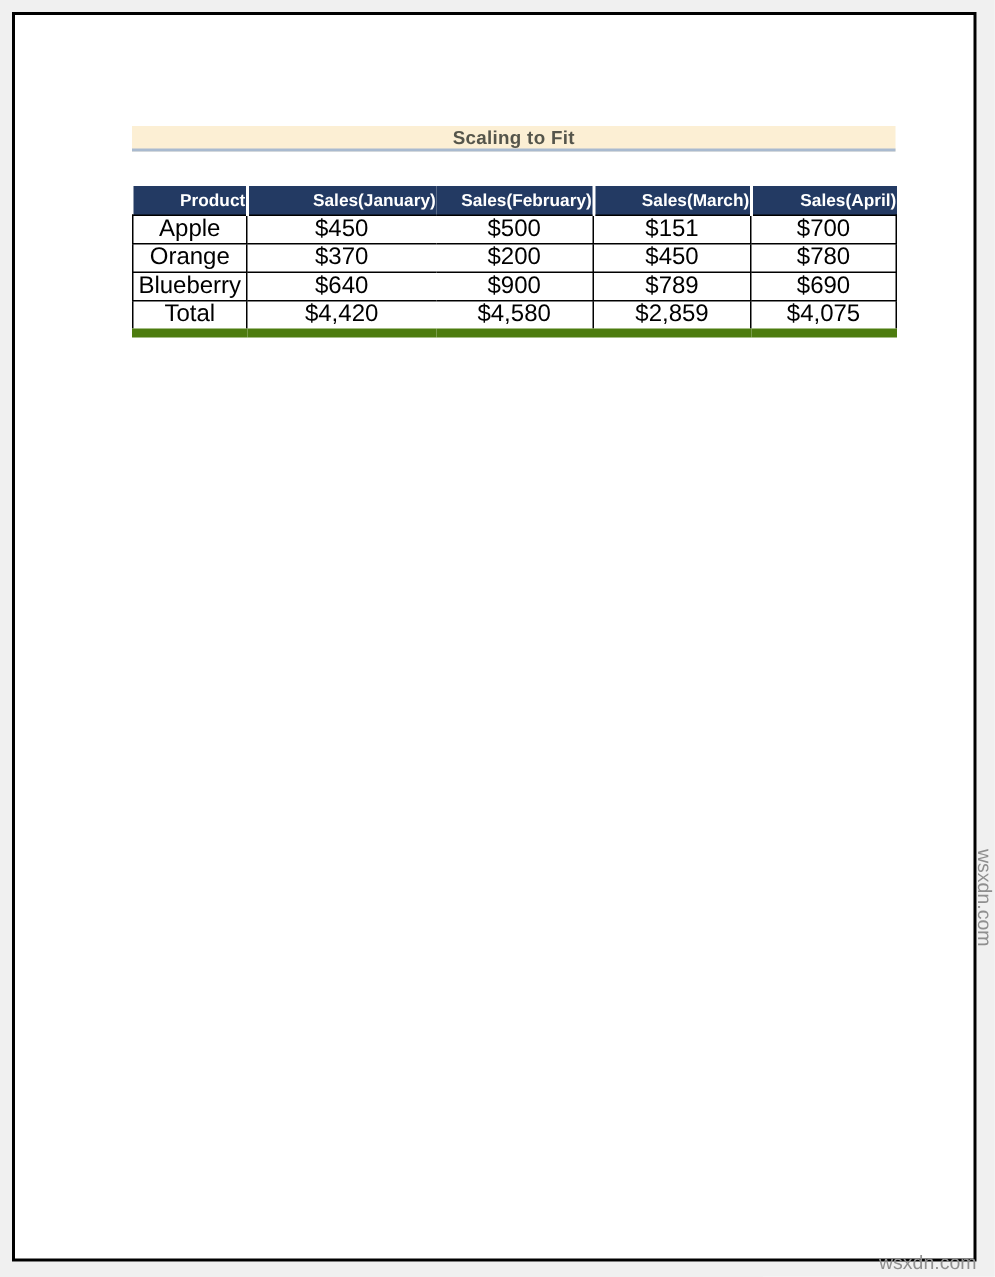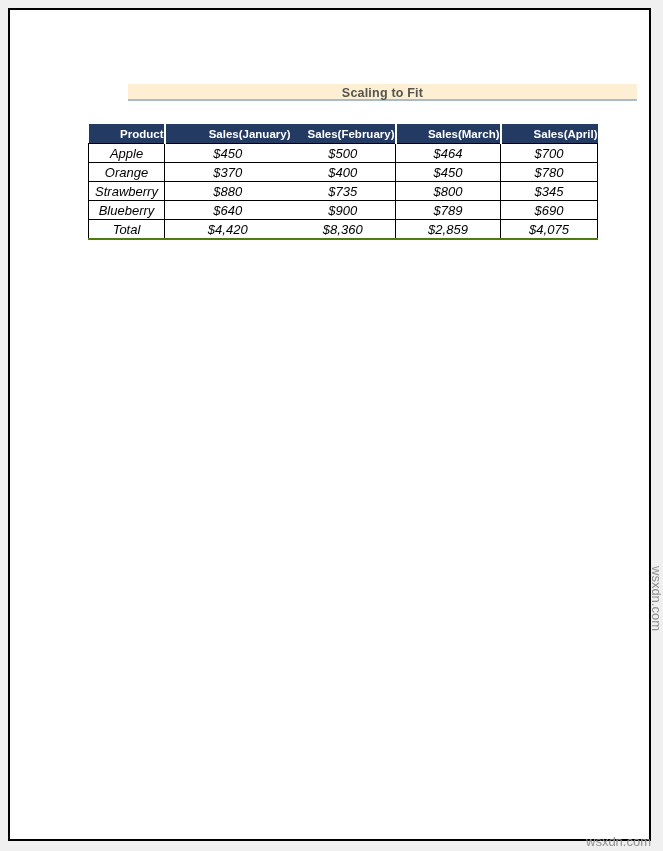--- a/index.html
+++ b/index.html
@@ -23,21 +23,20 @@
     border: 2px solid #000000;
   }
   .title-banner {
     position: absolute;
     left: 78px; top: 74px;
     width: 509px; height: 15px;
     background: #FCEFD4;
     border-bottom: 2px solid #A9BACF;
     text-align: center;
     line-height: 15px;
-    margin-left: 40px;
   }
   .title-banner span {
     font-weight: bold;
     font-size: 12.5px;
     color: #55554B;
     letter-spacing: 0.2px;
   }
   table.sales {
     position: absolute;
     left: 78px; top: 114px;
@@ -54,30 +53,29 @@
     padding: 0;
     border: none;
     text-align: right;
     vertical-align: middle;
   }
   table.sales th.sep-right { border-right: 2px solid #ffffff; }
   table.sales td {
     border: 1px solid #000000;
     height: 18px;
     padding: 0;
-    font-size: 13px;
+    font-size: 16px;
     color: #000000;
     text-align: center;
     vertical-align: middle;
     background: #ffffff;
-    font-style: italic;
   }
   table.sales td.c-jan { border-right: none; }
   table.sales td.c-feb { border-left: none; text-align: center; }
-  table.sales tr:last-child td { border-bottom: 2px solid #4d7c0f; }
+  table.sales tr:last-child td { border-bottom: 6px solid #4d7c0f; }
   .watermark-bottom {
     position: absolute;
     left: 586px; top: 834px;
     font-size: 13px;
     color: #8F8F8F;
     z-index: 5;
     white-space: nowrap;
   }
   .watermark-vertical {
     position: absolute;
@@ -115,48 +113,41 @@
           <th class="sep-right">Sales(February)</th>
           <th class="sep-right">Sales(March)</th>
           <th>Sales(April)</th>
         </tr>
       </thead>
       <tbody>
           <tr>
             <td class="c-product">Apple</td>
             <td class="c-jan">$450</td>
             <td class="c-feb">$500</td>
-            <td class="c-mar">$464</td>
+            <td class="c-mar">$151</td>
             <td class="c-apr">$700</td>
           </tr>
           <tr>
             <td class="c-product">Orange</td>
             <td class="c-jan">$370</td>
-            <td class="c-feb">$400</td>
+            <td class="c-feb">$200</td>
             <td class="c-mar">$450</td>
             <td class="c-apr">$780</td>
-          </tr>
-          <tr>
-            <td class="c-product">Strawberry</td>
-            <td class="c-jan">$880</td>
-            <td class="c-feb">$735</td>
-            <td class="c-mar">$800</td>
-            <td class="c-apr">$345</td>
           </tr>
           <tr>
             <td class="c-product">Blueberry</td>
             <td class="c-jan">$640</td>
             <td class="c-feb">$900</td>
             <td class="c-mar">$789</td>
             <td class="c-apr">$690</td>
           </tr>
           <tr>
             <td class="c-product">Total</td>
             <td class="c-jan">$4,420</td>
-            <td class="c-feb">$8,360</td>
+            <td class="c-feb">$4,580</td>
             <td class="c-mar">$2,859</td>
             <td class="c-apr">$4,075</td>
           </tr>
         </tbody>
     </table>
 
   </div>
 
   <div class="watermark-vertical">wsxdn.com</div>
   <div class="watermark-bottom">wsxdn.com</div>

